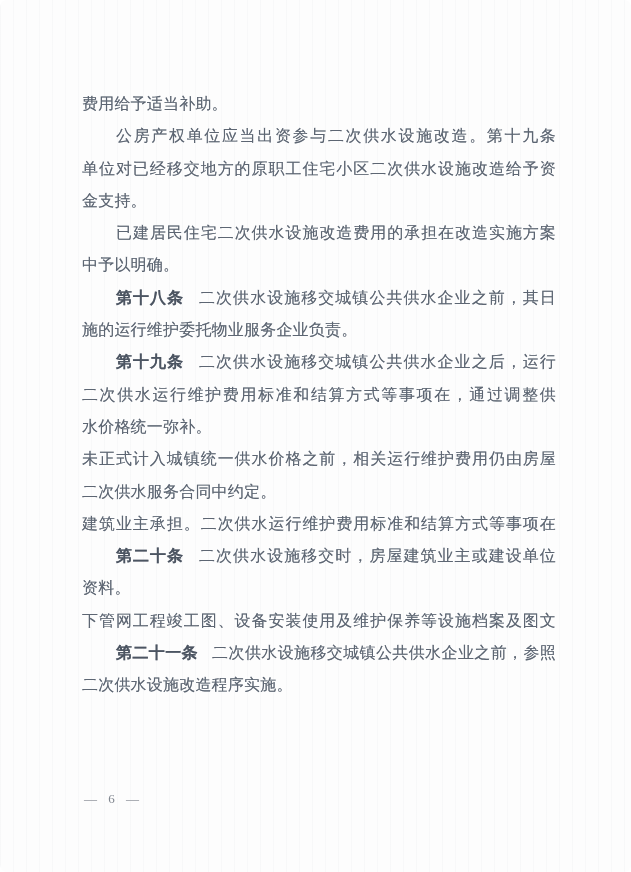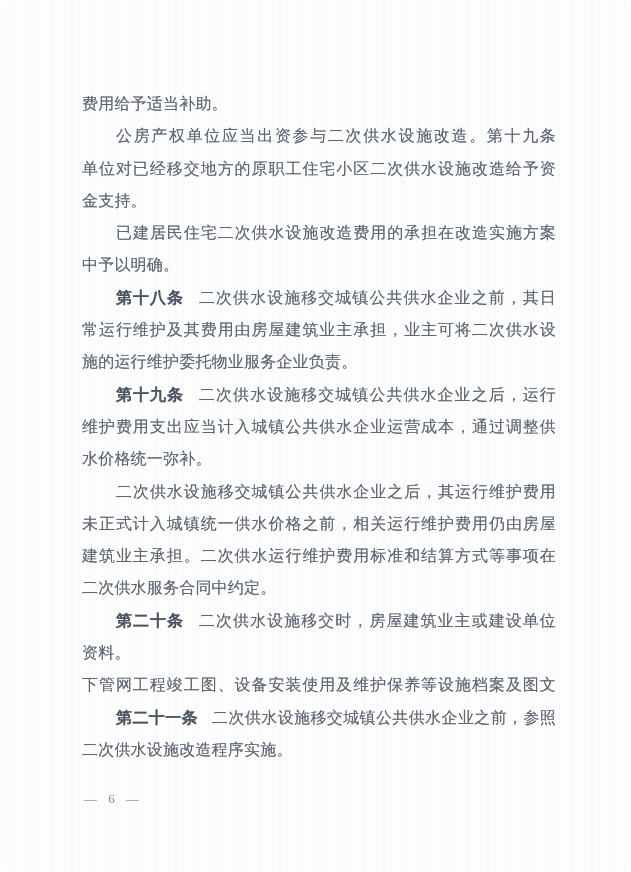--- a/index.html
+++ b/index.html
@@ -92,54 +92,48 @@
   </div>
 
   <div class="line">
     <span class="t">中予以明确。</span>
   </div>
 
   <div class="line indent fill">
     <span class="bold">第十八条</span><span class="gap"></span><span class="t">二次供水设施移交城镇公共供水企业之前，其日</span>
   </div>
 
-  <div class="line fill">
-    <span class="t">常运行维护及其费用由房屋建筑业主承担，业主可将二次供水设</span>
-  </div>
 
   <div class="line">
     <span class="t">施的运行维护委托物业服务企业负责。</span>
   </div>
 
   <div class="line indent fill">
     <span class="bold">第十九条</span><span class="gap"></span><span class="t">二次供水设施移交城镇公共供水企业之后，运行</span>
   </div>
 
   <div class="line fill">
-    <span class="t">维护费用支出应当计入城镇公共供水企业运营成本，通过调整供</span>
+    <span class="t">二次供水运行维护费用标准和结算方式等事项在，通过调整供</span>
   </div>
 
   <div class="line">
     <span class="t">水价格统一弥补。</span>
   </div>
 
-  <div class="line indent fill">
-    <span class="t">二次供水设施移交城镇公共供水企业之后，其运行维护费用</span>
-  </div>
 
   <div class="line fill">
     <span class="t">未正式计入城镇统一供水价格之前，相关运行维护费用仍由房屋</span>
   </div>
 
+  <div class="line">
+    <span class="t">二次供水服务合同中约定。</span>
+  </div>
+
   <div class="line fill">
     <span class="t">建筑业主承担。二次供水运行维护费用标准和结算方式等事项在</span>
-  </div>
-
-  <div class="line">
-    <span class="t">二次供水服务合同中约定。</span>
   </div>
 
   <div class="line indent fill">
     <span class="bold">第二十条</span><span class="gap"></span><span class="t">二次供水设施移交时，房屋建筑业主或建设单位</span>
   </div>
 
 
   <div class="line">
     <span class="t">资料。</span>
   </div>

